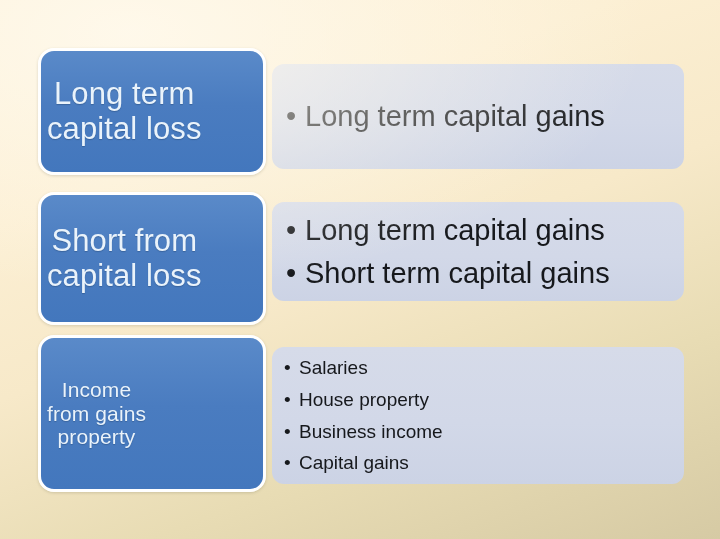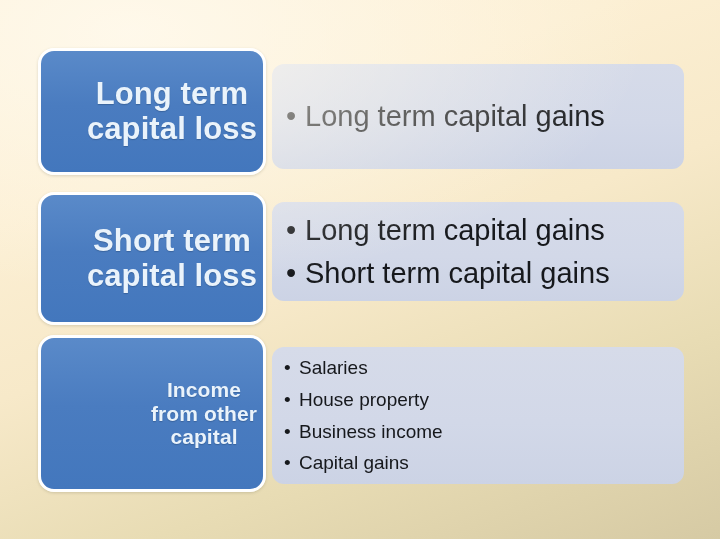--- a/index.html
+++ b/index.html
@@ -58,28 +58,27 @@
   
   .tile {
     position: absolute;
     background: linear-gradient(180deg, #5a8ac9 0%, #4a7cc0 45%, #4377bd 100%);
     border: 3px solid #ffffff;
     border-radius: 16px;
     box-sizing: border-box;
     color: #eaf3fb;
     display: flex;
     align-items: center;
-    justify-content: flex-end;
+    justify-content: flex-start;
     text-align: center;
     line-height: 1.12;
     letter-spacing: .1px;
     text-shadow: 0 1px 1px rgba(20,45,80,.30);
     box-shadow: 0 1px 3px rgba(60,60,40,.18);
     z-index: 2;
-    font-weight: bold;
   }
   .tile-label { display:block; padding: 0 6px; }
 
   
   ul.bullets {
     list-style: none;
     margin: 0;
     padding: 0;
   }
   ul.bullets li {
@@ -130,31 +129,31 @@
   </div>
 
   <div class="row">
     <div class="panel" id="panel-2">
       <ul class="bullets">
         <li>Long term capital gains</li>
         <li>Short term capital gains</li>
       </ul>
     </div>
     <div class="tile" id="tile-2">
-      <span class="tile-label"><span>Short term</span><br><span>capital loss</span></span>
+      <span class="tile-label"><span>Short from</span><br><span>capital loss</span></span>
     </div>
   </div>
 
   <div class="row">
     <div class="panel" id="panel-3">
       <ul class="bullets">
         <li>Salaries</li>
         <li>House property</li>
         <li>Business income</li>
         <li>Capital gains</li>
       </ul>
     </div>
     <div class="tile" id="tile-3">
-      <span class="tile-label"><span>Income</span><br><span>from other</span><br><span>capital</span></span>
+      <span class="tile-label"><span>Income</span><br><span>from gains</span><br><span>property</span></span>
     </div>
   </div>
 
 </div>
 
 </body></html>

